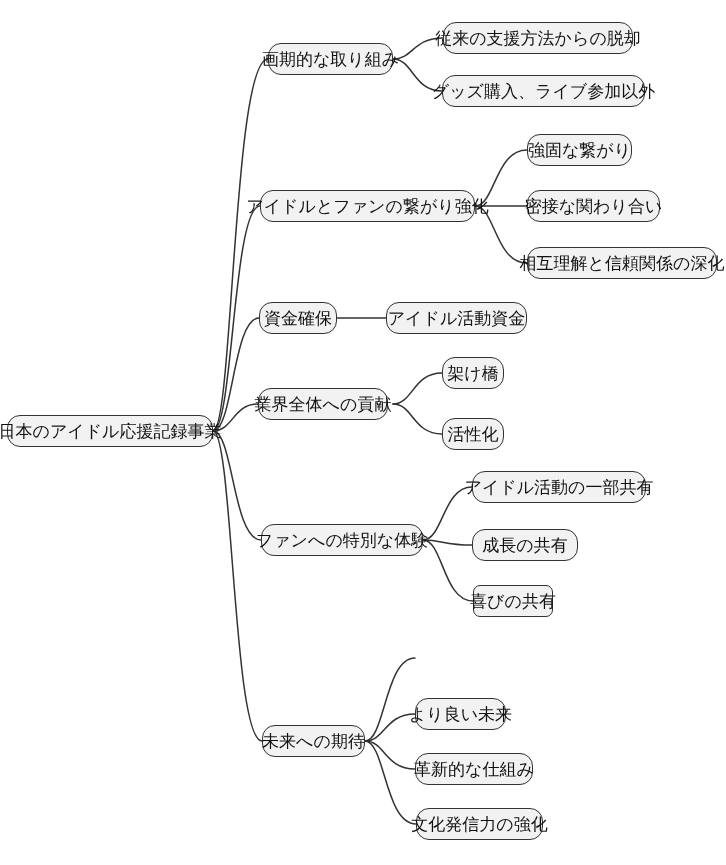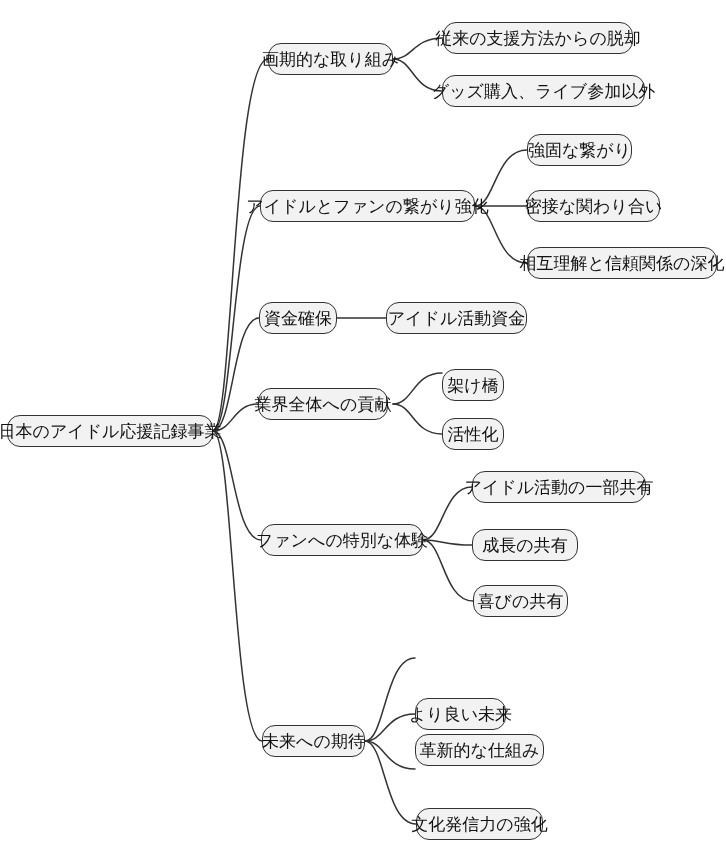--- a/index.html
+++ b/index.html
@@ -88,26 +88,26 @@
 
   <div class="node" style="left:260px;top:190px;width:215px;">アイドルとファンの繋がり強化</div>
   <div class="node" style="left:527px;top:134px;width:105px;">強固な繋がり</div>
   <div class="node" style="left:527px;top:190px;width:133px;">密接な関わり合い</div>
   <div class="node" style="left:527px;top:247px;width:190px;">相互理解と信頼関係の深化</div>
 
   <div class="node" style="left:259px;top:302px;width:78px;">資金確保</div>
   <div class="node" style="left:386px;top:302px;width:141px;">アイドル活動資金</div>
 
   <div class="node" style="left:258px;top:388px;width:130px;">業界全体への貢献</div>
-  <div class="node" style="left:442px;top:357px;width:62px;margin-top:12px;">架け橋</div>
+  <div class="node" style="left:442px;top:357px;width:62px;">架け橋</div>
   <div class="node" style="left:442px;top:418px;width:62px;">活性化</div>
 
   <div class="node" style="left:261px;top:524px;width:162px;">ファンへの特別な体験</div>
   <div class="node" style="left:472px;top:471px;width:174px;">アイドル活動の一部共有</div>
   <div class="node" style="left:472px;top:529px;width:106px;">成長の共有</div>
-  <div class="node" style="left:473px;top:585px;width:95px;">喜びの共有</div>
+  <div class="node" style="left:473px;top:585px;width:80px;border-radius:7px;">喜びの共有</div>
 
   <div class="node" style="left:262px;top:725px;width:103px;">未来への期待</div>
   <div class="node" style="left:415px;top:698px;width:91px;">より良い未来</div>
-  <div class="node" style="left:415px;top:734px;width:129px;">革新的な仕組み</div>
+  <div class="node" style="left:415px;top:753px;width:118px;">革新的な仕組み</div>
   <div class="node" style="left:416px;top:808px;width:127px;">文化発信力の強化</div>
 
 </div>
 
 </body></html>

